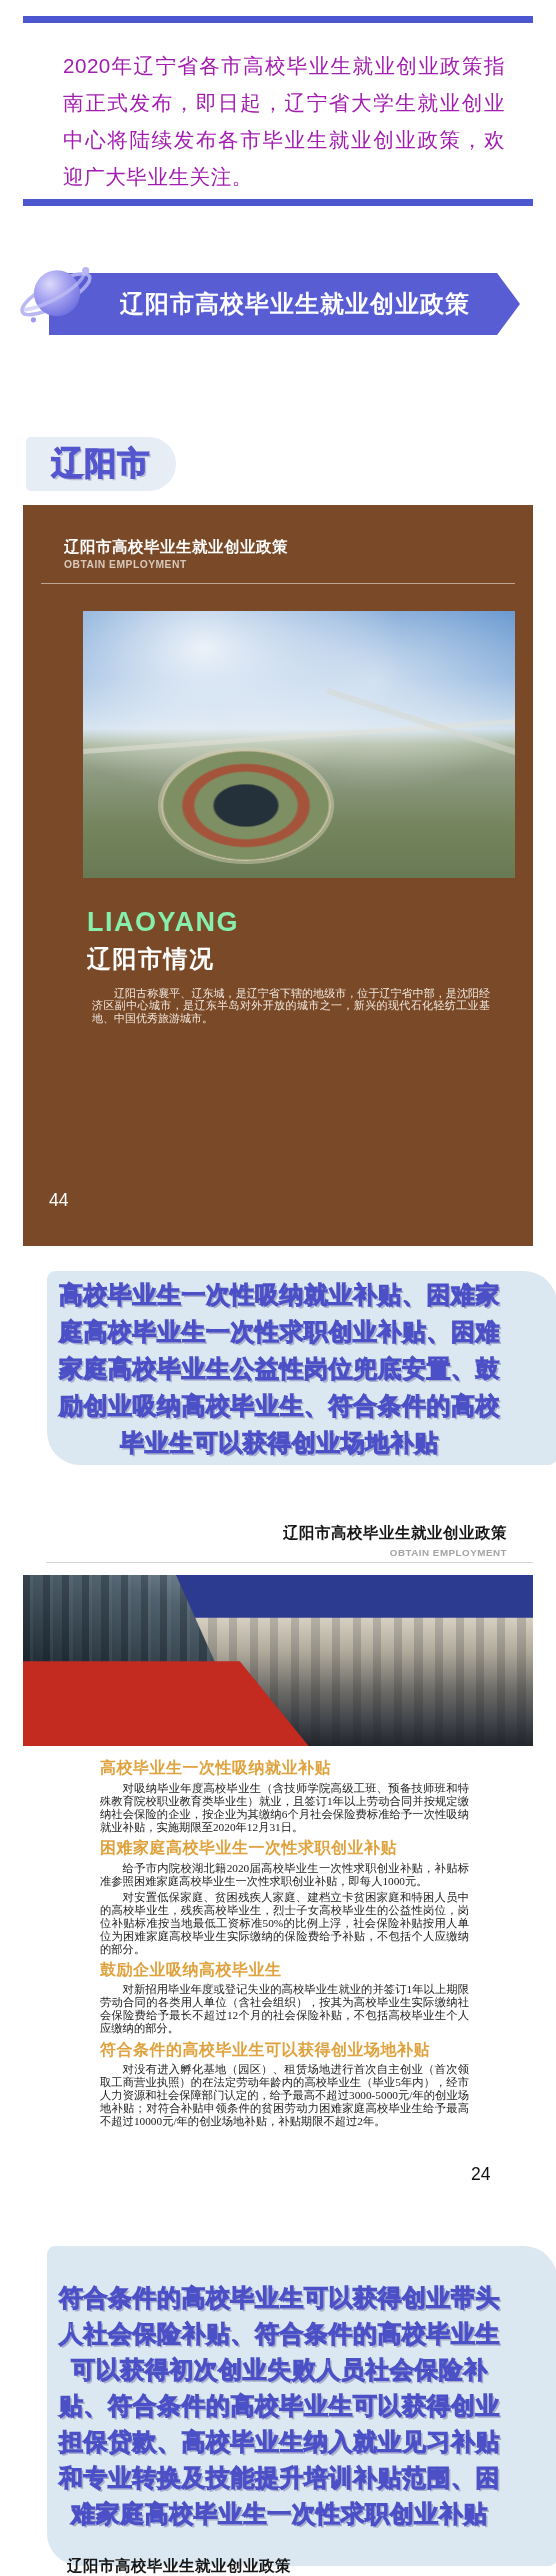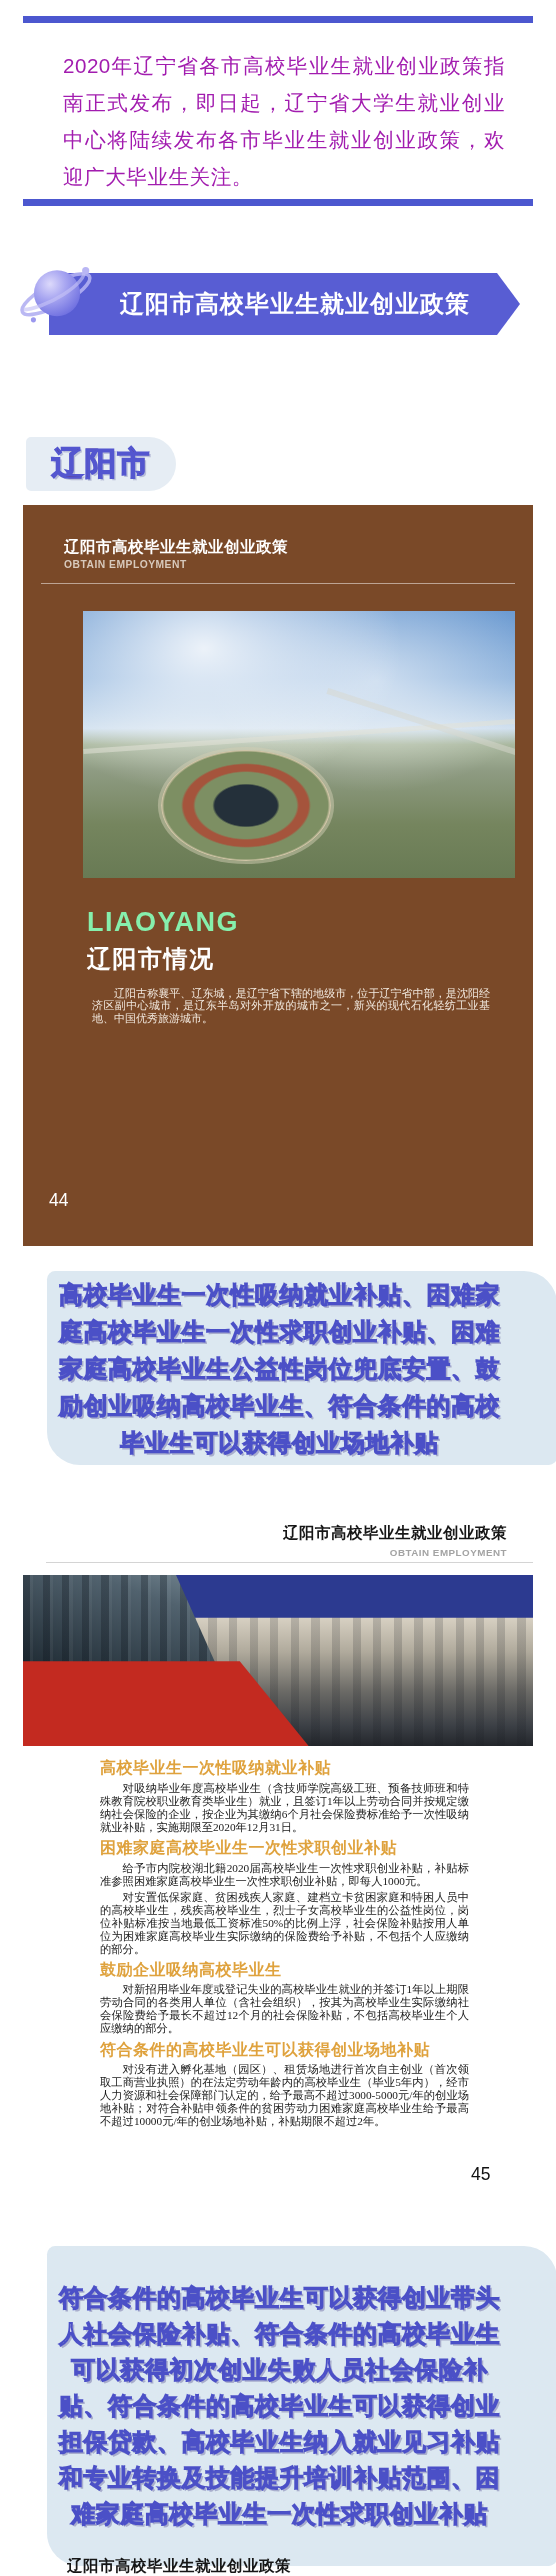--- a/index.html
+++ b/index.html
@@ -152,21 +152,21 @@
     <div class="gold-h">高校毕业生一次性吸纳就业补贴</div>
     <p class="body-p">对吸纳毕业年度高校毕业生（含技师学院高级工班、预备技师班和特殊教育院校职业教育类毕业生）就业，且签订1年以上劳动合同并按规定缴纳社会保险的企业，按企业为其缴纳6个月社会保险费标准给予一次性吸纳就业补贴，实施期限至2020年12月31日。</p>
     <div class="gold-h">困难家庭高校毕业生一次性求职创业补贴</div>
     <p class="body-p">给予市内院校湖北籍2020届高校毕业生一次性求职创业补贴，补贴标准参照困难家庭高校毕业生一次性求职创业补贴，即每人1000元。</p>
     <p class="body-p">对安置低保家庭、贫困残疾人家庭、建档立卡贫困家庭和特困人员中的高校毕业生，残疾高校毕业生，烈士子女高校毕业生的公益性岗位，岗位补贴标准按当地最低工资标准50%的比例上浮，社会保险补贴按用人单位为困难家庭高校毕业生实际缴纳的保险费给予补贴，不包括个人应缴纳的部分。</p>
     <div class="gold-h">鼓励企业吸纳高校毕业生</div>
     <p class="body-p">对新招用毕业年度或登记失业的高校毕业生就业的并签订1年以上期限劳动合同的各类用人单位（含社会组织），按其为高校毕业生实际缴纳社会保险费给予最长不超过12个月的社会保险补贴，不包括高校毕业生个人应缴纳的部分。</p>
     <div class="gold-h">符合条件的高校毕业生可以获得创业场地补贴</div>
     <p class="body-p">对没有进入孵化基地（园区）、租赁场地进行首次自主创业（首次领取工商营业执照）的在法定劳动年龄内的高校毕业生（毕业5年内），经市人力资源和社会保障部门认定的，给予最高不超过3000-5000元/年的创业场地补贴；对符合补贴申领条件的贫困劳动力困难家庭高校毕业生给予最高不超过10000元/年的创业场地补贴，补贴期限不超过2年。</p>
   </div>
-  <div class="pageno p45-no">45</div>
+  <div class="pageno p45-no">24</div>
 
   <div class="hl hl2">
     <div class="hl-text">符合条件的高校毕业生可以获得创业带头人社会保险补贴、符合条件的高校毕业生可以获得初次创业失败人员社会保险补贴、符合条件的高校毕业生可以获得创业担保贷款、高校毕业生纳入就业见习补贴和专业转换及技能提升培训补贴范围、困难家庭高校毕业生一次性求职创业补贴</div>
   </div>
 
   <div class="hdr46">
     <div class="hdr-title">辽阳市高校毕业生就业创业政策</div>
 
   </div>
 

